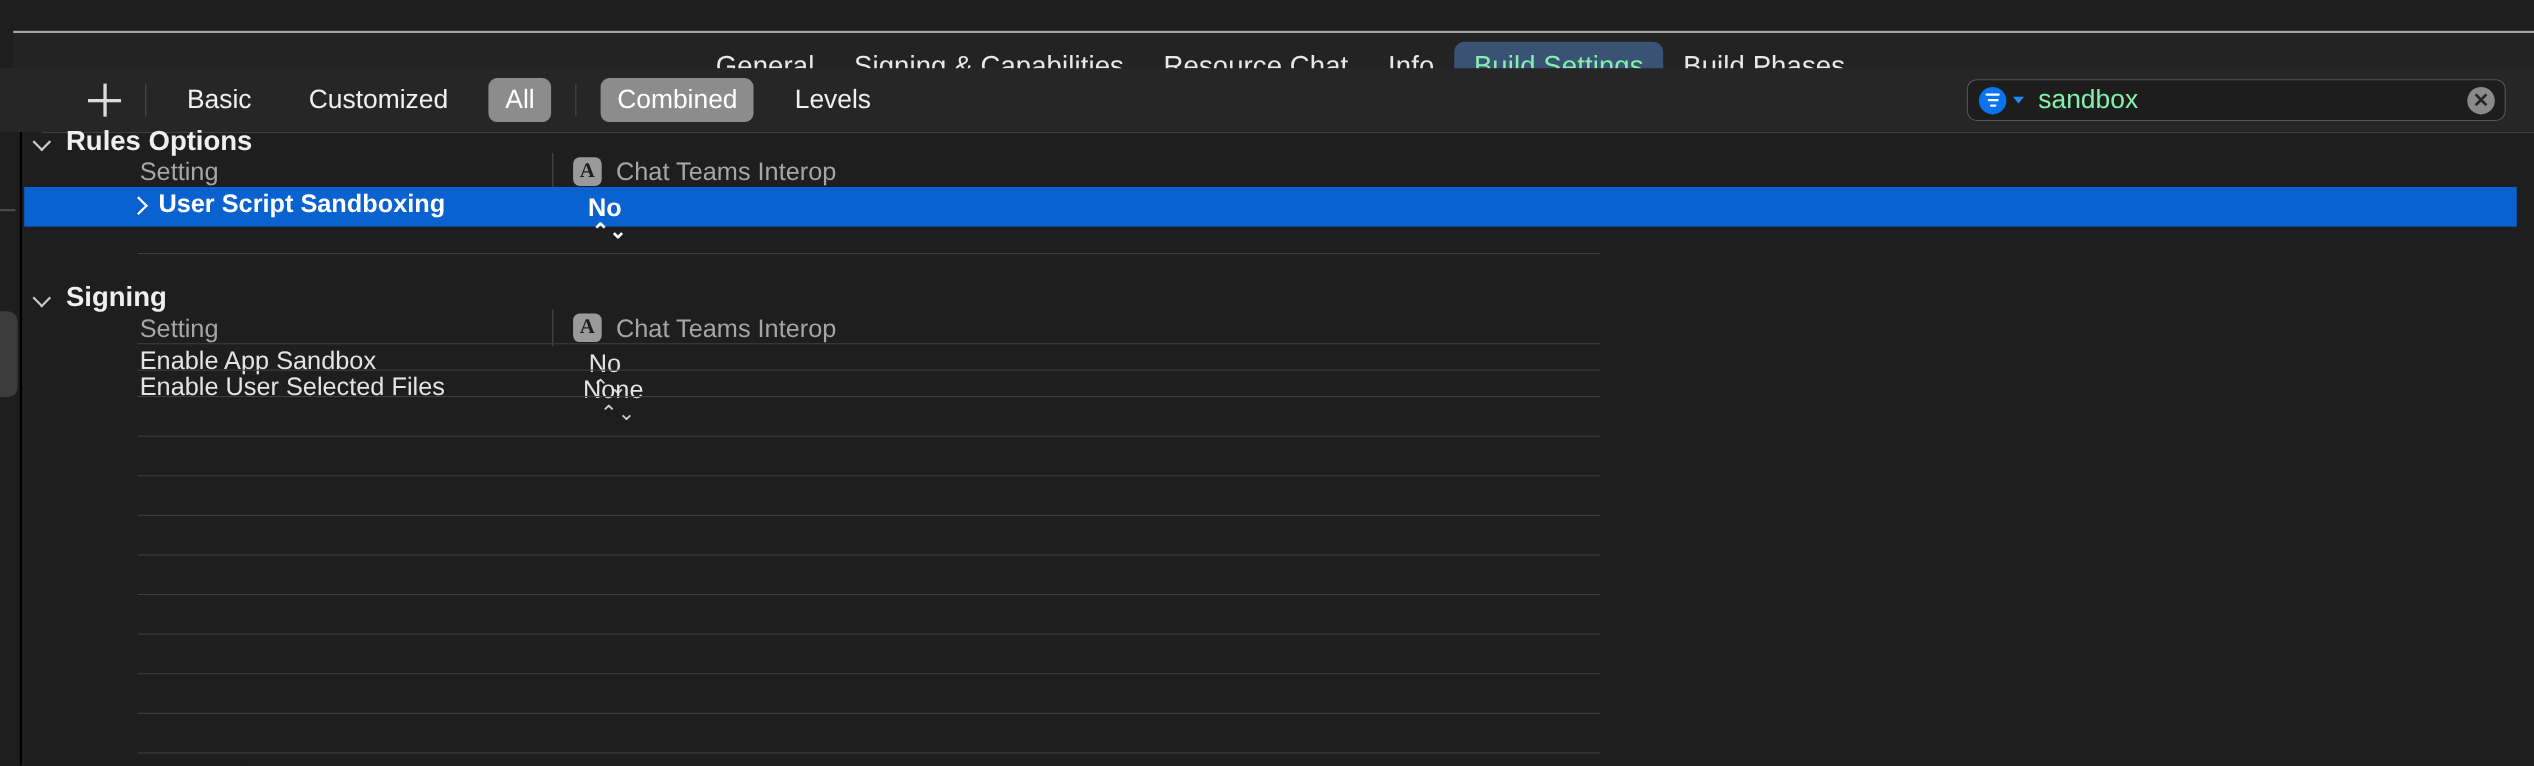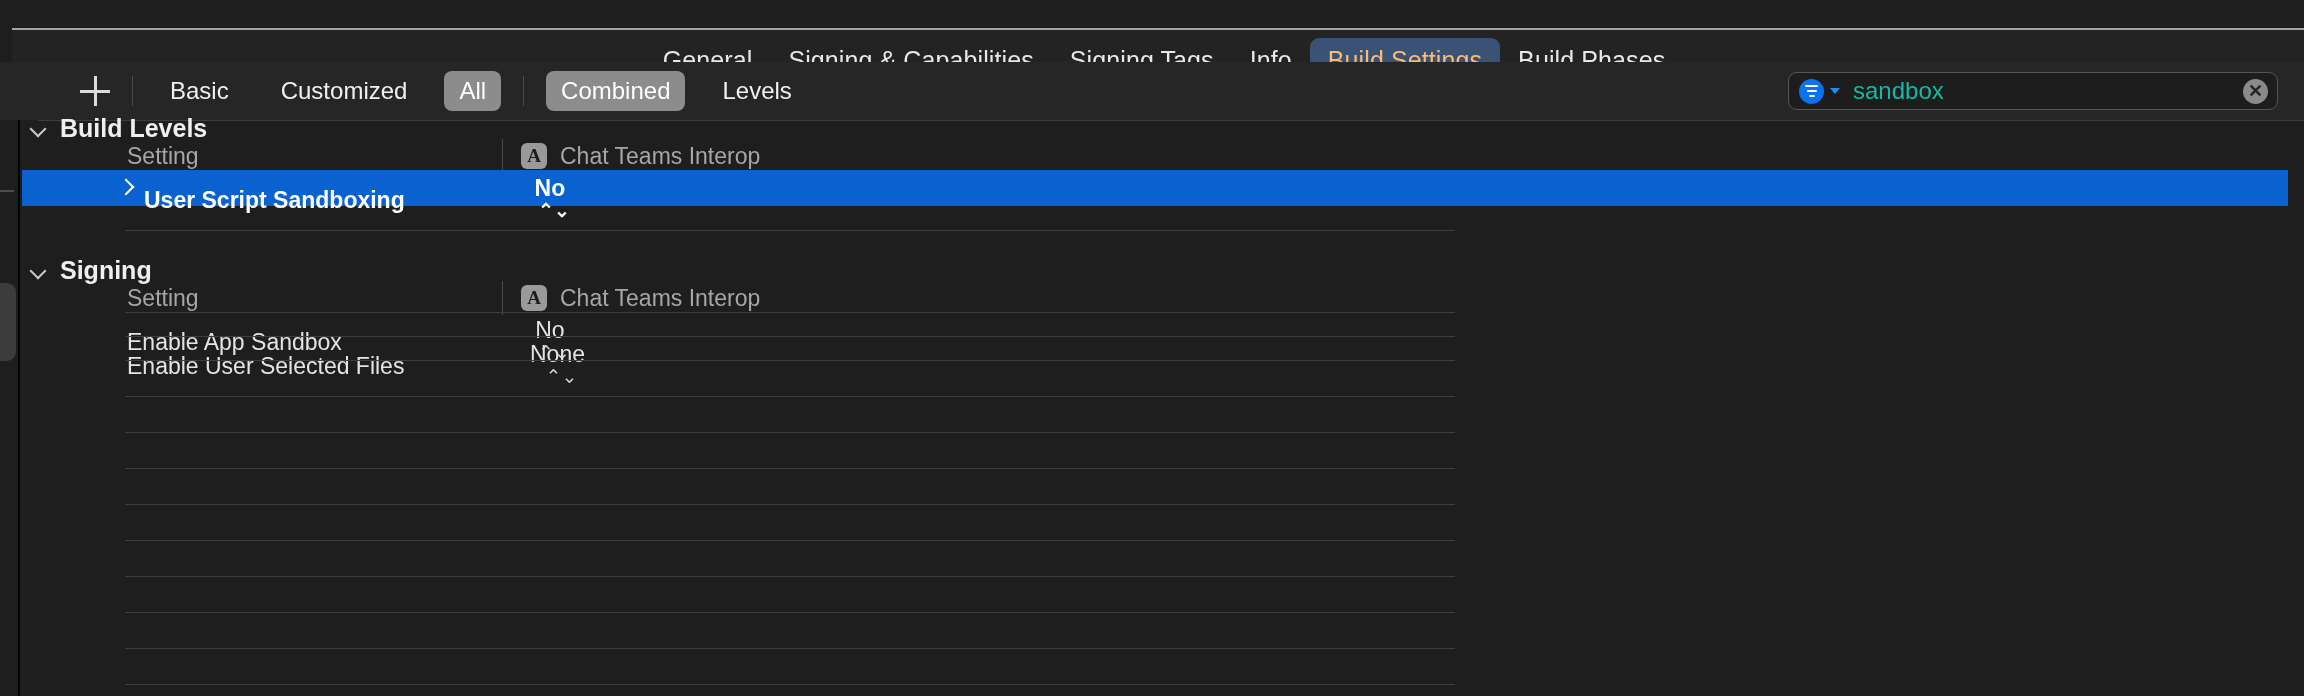--- a/index.html
+++ b/index.html
@@ -36,21 +36,21 @@
   .tab {
     font-size: 25px;
     color: #e8e8e8;
     padding: 8px 18px;
     border-radius: 9px;
     white-space: nowrap;
     letter-spacing: 0.1px;
   }
   .tab.selected {
     background: #3a5273;
-    color: #fdba74;
+    color: #86efac;
   }
 
   
   .toolbar {
     position: absolute;
     top: 62px; left: 0;
     width: 2304px;
     height: 58px;
     background: #262626;
     display: flex;
@@ -116,21 +116,21 @@
 
   .mini-chev {
     width: 0; height: 0; flex: none;
     margin-left: 6px;
     border-left: 5px solid transparent;
     border-right: 5px solid transparent;
     border-top: 6px solid #1e8bff;
   }
   .search-text {
     font-size: 24px;
-    color: #14b8a6;
+    color: #86efac;
     margin-left: 13px;
     flex: 1;
     white-space: nowrap;
     overflow: hidden;
   }
   .clear-btn {
     width: 25px; height: 25px;
     border-radius: 50%;
     background: #8a8a8a;
     color: #262626;
@@ -256,21 +256,21 @@
     height: 36px;
   }
   .row .divider {
     position: absolute;
     left: 103px; top: 0;
     width: 1330px; height: 1px;
     background: #3e3e3e;
   }
   .row .name {
     position: absolute;
-    left: 105px; top: 17px;
+    left: 105px; top: 2px;
     font-size: 23px;
     color: #e4e4e4;
     white-space: nowrap;
   }
   .row .value {
     position: absolute;
     left: 508px; top: 5px;
     font-size: 23px;
     color: #e4e4e4;
     display: flex;
@@ -323,21 +323,21 @@
   }
 </style>
 </head>
 <body>
 
 <div id="app">
 
   <div class="tabbar">
     <div class="tab">General</div>
     <div class="tab">Signing &amp; Capabilities</div>
-    <div class="tab">Signing Tags</div>
+    <div class="tab">Resource Chat</div>
     <div class="tab">Info</div>
     <div class="tab selected">Build Settings</div>
     <div class="tab">Build Phases</div>
   </div>
 
   <div class="toolbar">
 
     <div class="tb-plus"></div>
     <div class="tb-sep"></div>
 
@@ -371,21 +371,21 @@
     <div class="gutter-line"></div>
     <div class="gutter-tab"></div>
   </div>
 
   <div class="content">
 
     <div class="rule-top"></div>
 
     <div class="section-head" style="top:-6px;">
       <span class="chev-down"></span>
-      <span class="section-title">Build Levels</span>
+      <span class="section-title">Rules Options</span>
     </div>
 
     <div class="colhead" style="top:18px;">
       <span class="setting-label">Setting</span>
       <span class="target-cell">
         <span class="app-icon">A</span>
         <span class="target-name">Chat Teams Interop</span>
       </span>
     </div>
 

